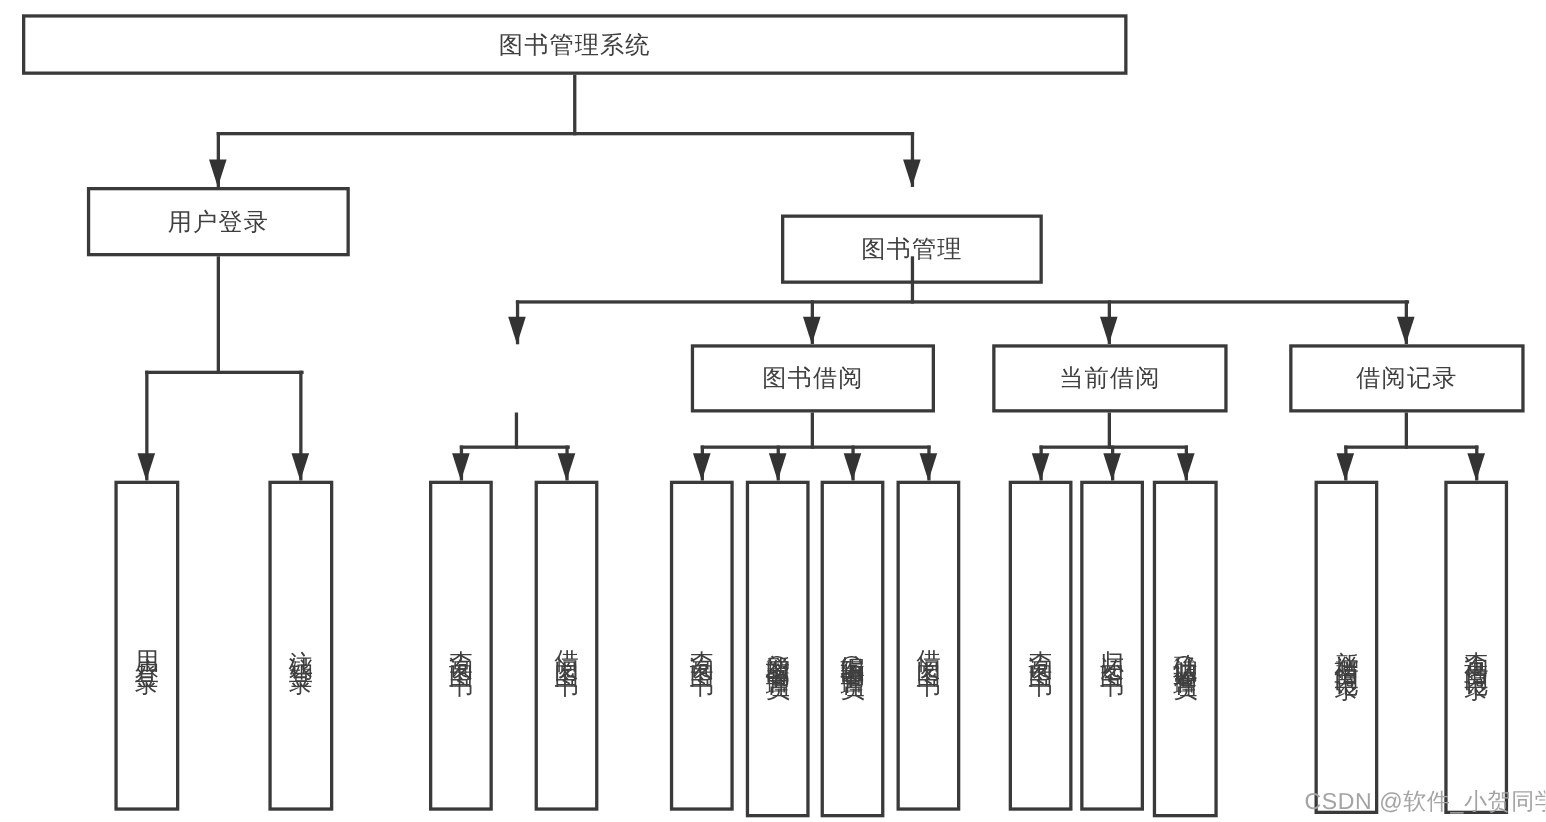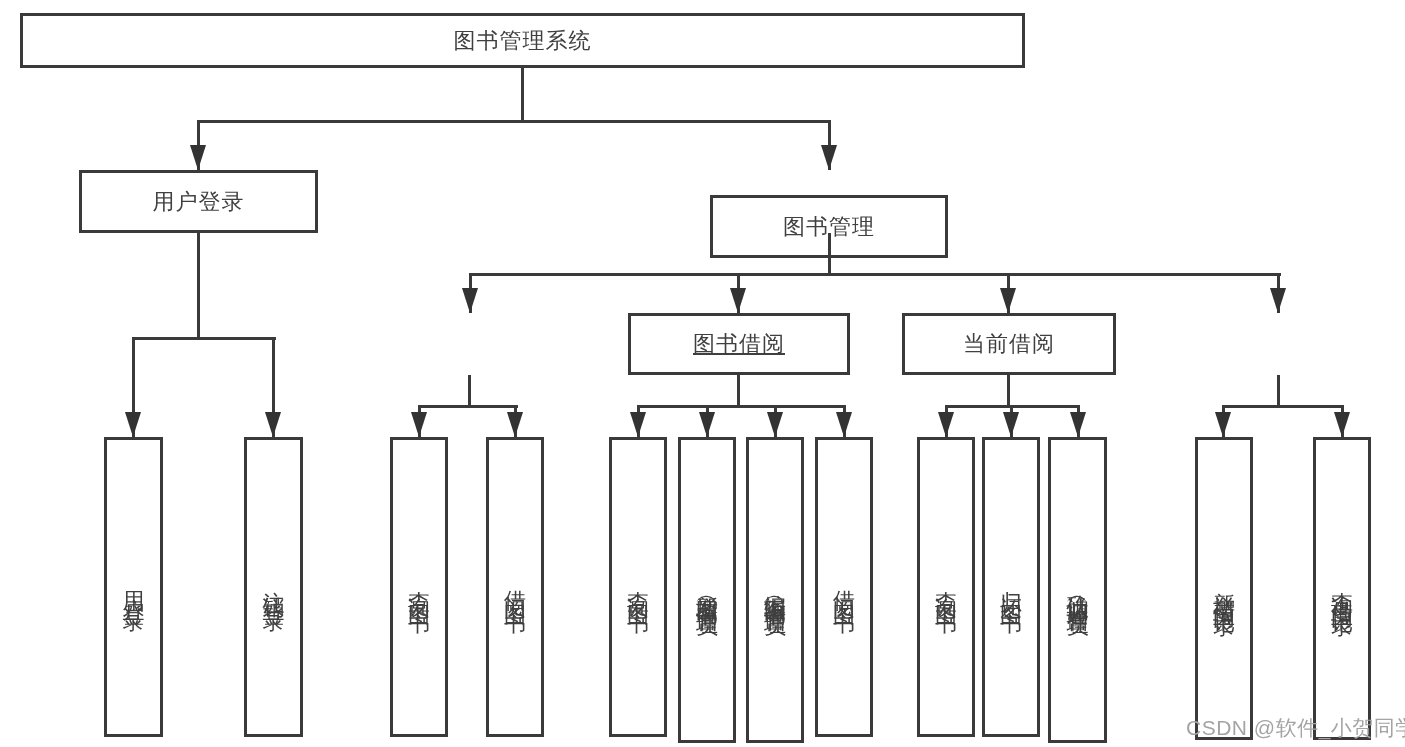--- a/index.html
+++ b/index.html
@@ -81,25 +81,28 @@
   <div class="line" style="left:469px;top:273px;width:812px;height:3px;"></div>
   <div class="line" style="left:469px;top:273px;width:3px;height:40px;"></div>
   <div class="arrow" style="left:462px;top:288px;"></div>
   <div class="line" style="left:737px;top:273px;width:3px;height:40px;"></div>
   <div class="arrow" style="left:730px;top:288px;"></div>
   <div class="line" style="left:1007px;top:273px;width:3px;height:40px;"></div>
   <div class="arrow" style="left:1000px;top:288px;"></div>
   <div class="line" style="left:1277px;top:273px;width:3px;height:40px;"></div>
   <div class="arrow" style="left:1270px;top:288px;"></div>
 
-  <div class="box" style="left:628px;top:313px;width:222px;height:62px;text-decoration:underline;">
+  <div class="box" style="left:628px;top:313px;width:222px;height:62px;">
     <span class="hlabel">图书借阅</span>
   </div>
   <div class="box" style="left:902px;top:313px;width:214px;height:62px;align-items:center;">
     <span class="hlabel">当前借阅</span>
+  </div>
+  <div class="box" style="left:1172px;top:313px;width:214px;height:62px;">
+    <span class="hlabel">借阅记录</span>
   </div>
 
   <div class="line" style="left:468px;top:375px;width:3px;height:33px;"></div>
   <div class="line" style="left:418px;top:405px;width:100px;height:3px;"></div>
   <div class="line" style="left:418px;top:405px;width:3px;height:32px;"></div>
   <div class="arrow" style="left:411px;top:412px;"></div>
   <div class="line" style="left:514px;top:405px;width:3px;height:32px;"></div>
   <div class="arrow" style="left:507px;top:412px;"></div>
 
   <div class="line" style="left:737px;top:375px;width:3px;height:33px;"></div>

